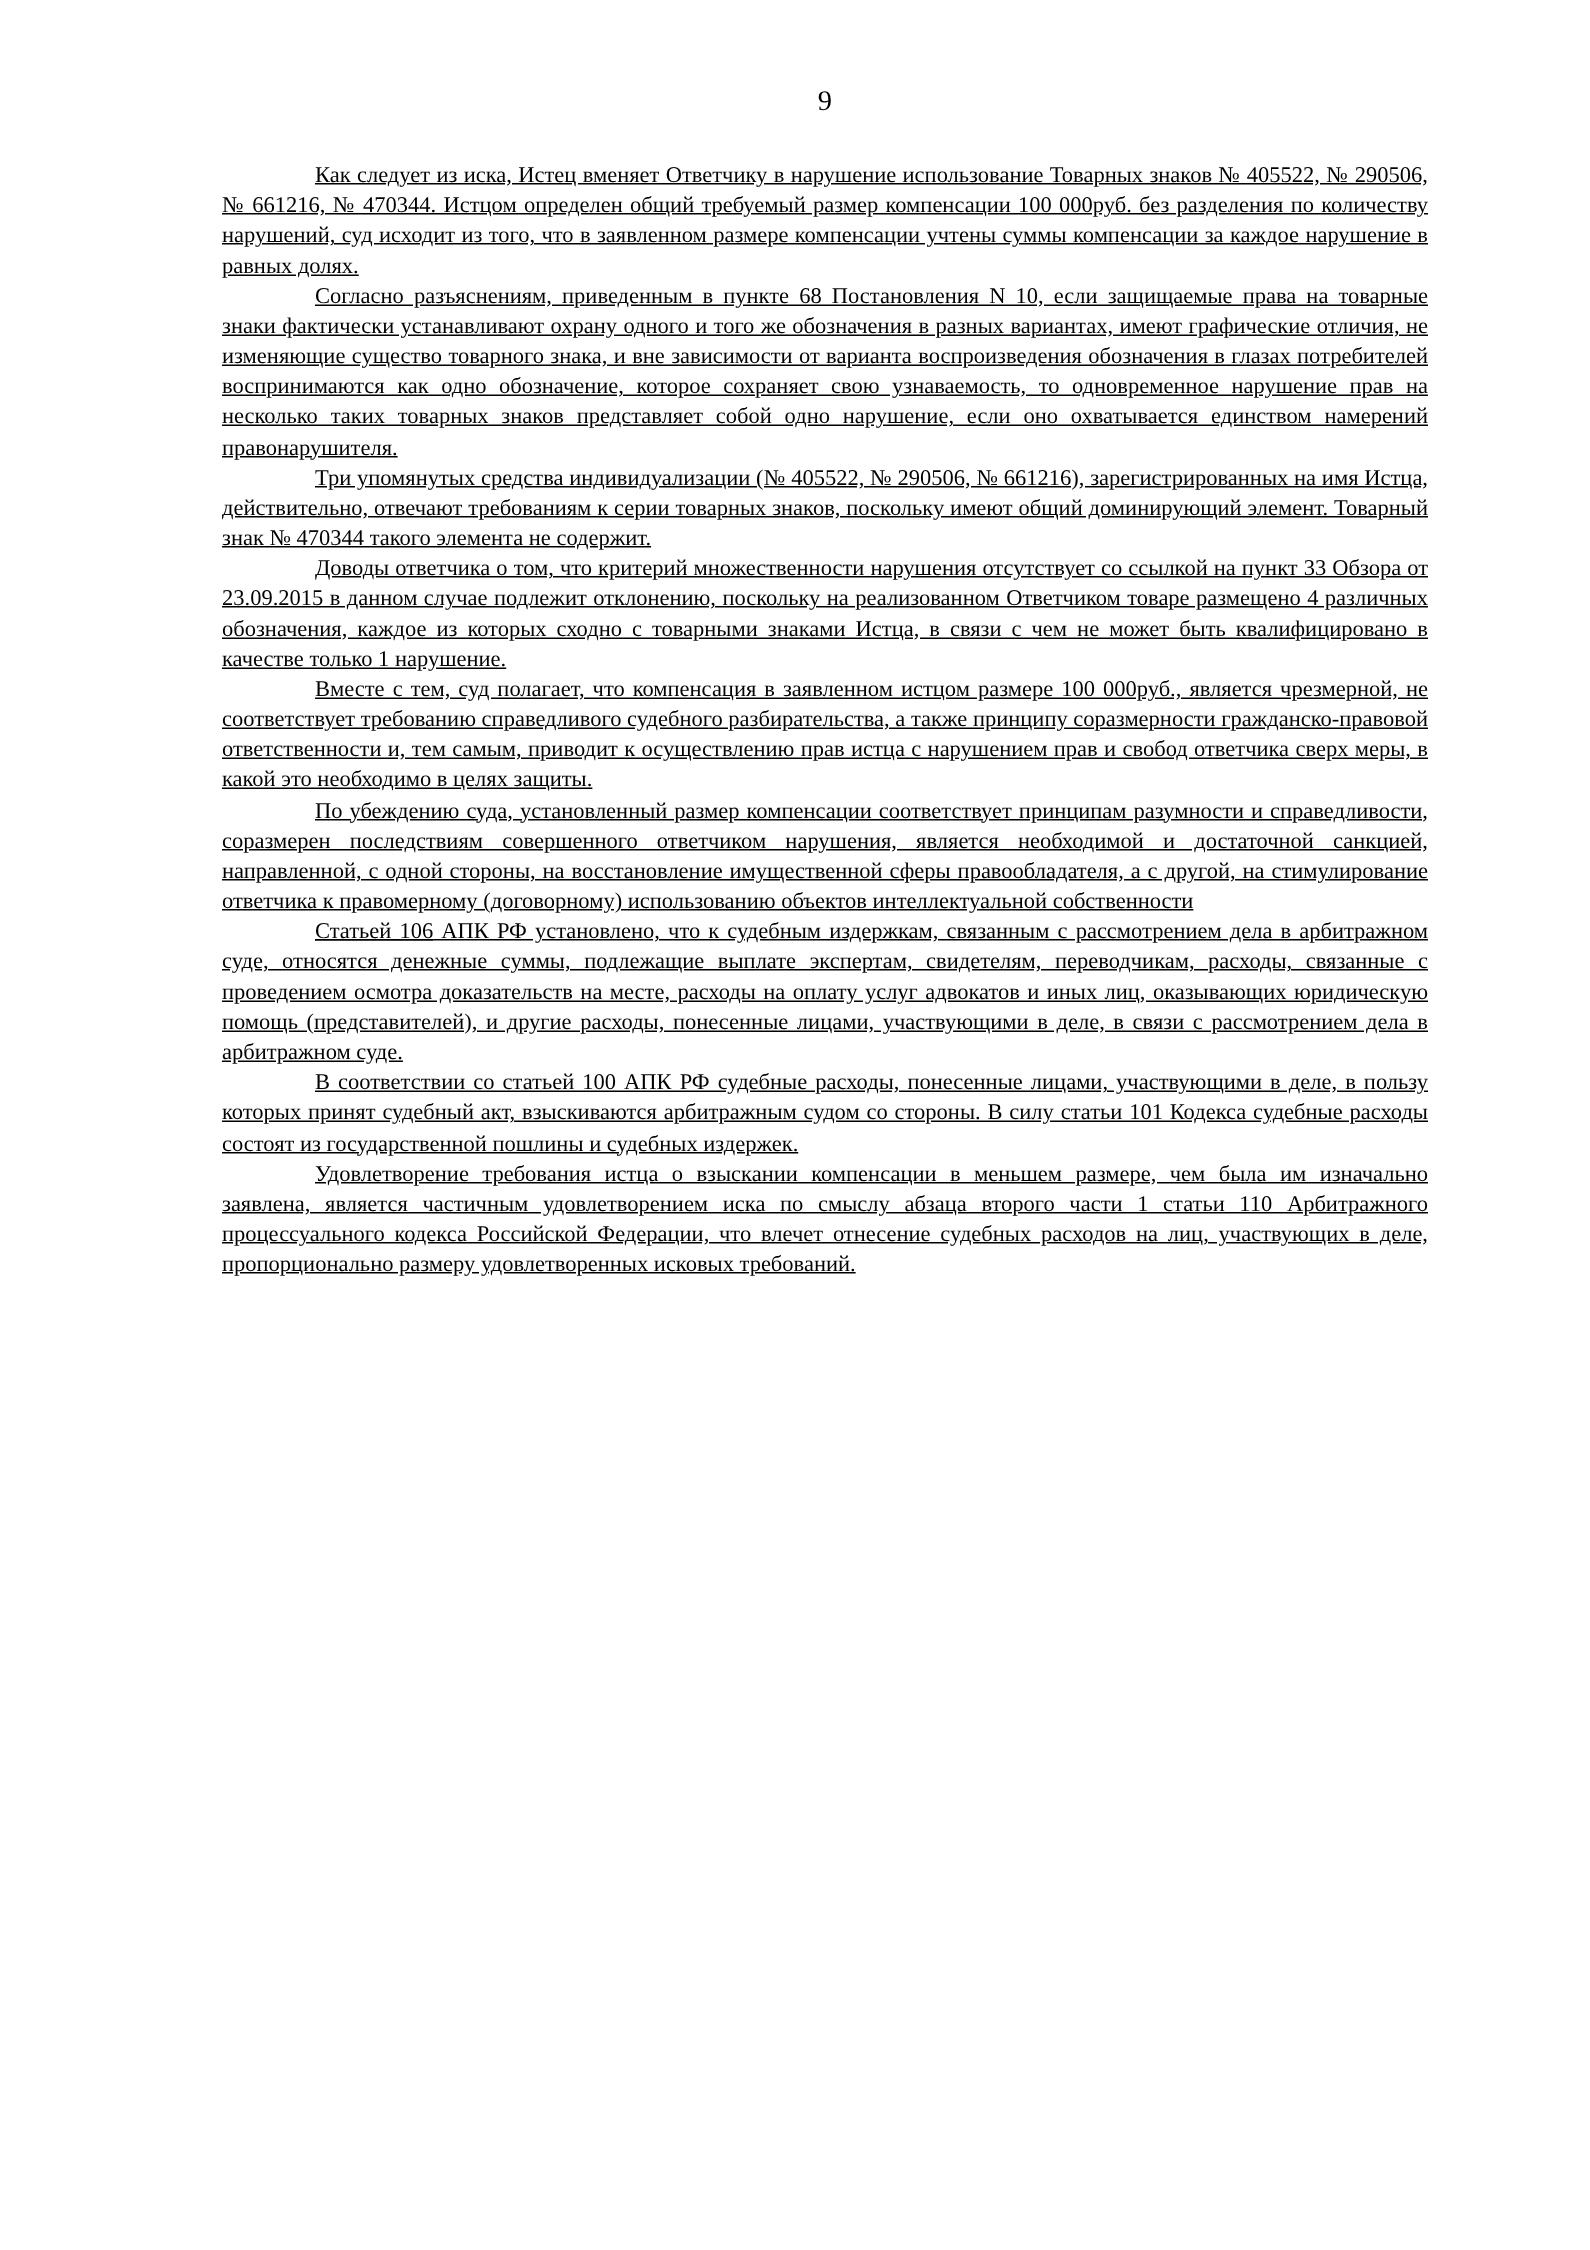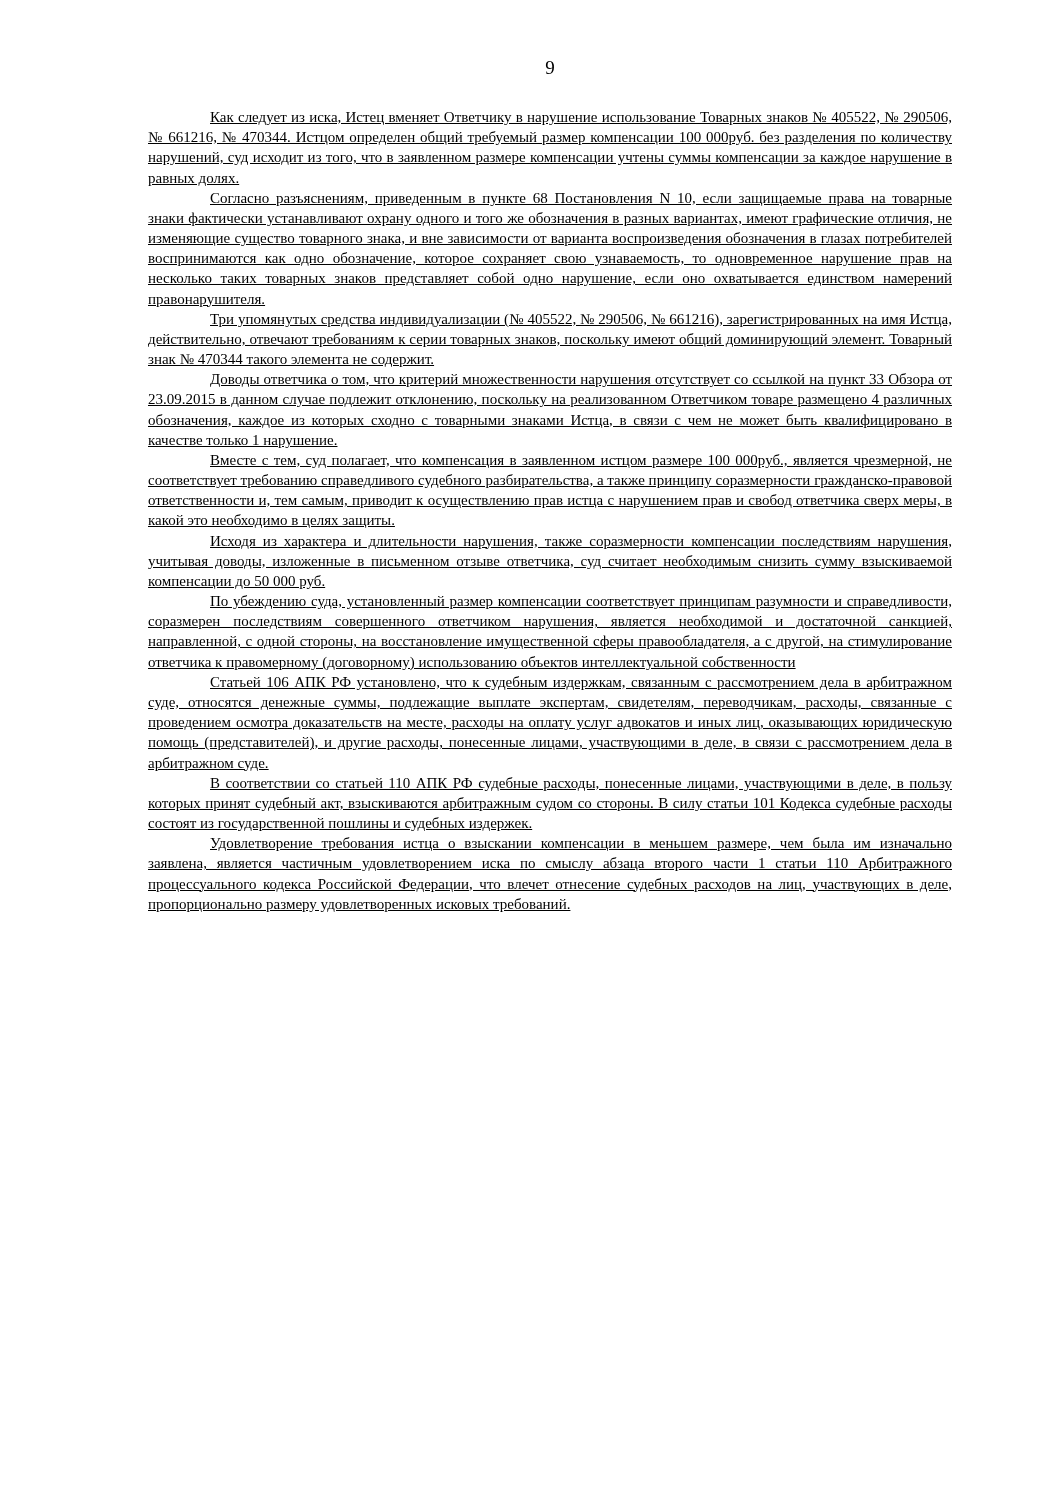--- a/index.html
+++ b/index.html
@@ -50,22 +50,21 @@
 
   <div class="page-number">9</div>
 
   <div class="doc-body">
 
     <p class="para">Как следует из иска, Истец вменяет Ответчику в нарушение использование Товарных знаков № 405522, № 290506, № 661216, № 470344. Истцом определен общий требуемый размер компенсации 100 000руб. без разделения по количеству нарушений, суд исходит из того, что в заявленном размере компенсации учтены суммы компенсации за каждое нарушение в равных долях.</p>
     <p class="para">Согласно разъяснениям, приведенным в пункте 68 Постановления N 10, если защищаемые права на товарные знаки фактически устанавливают охрану одного и того же обозначения в разных вариантах, имеют графические отличия, не изменяющие существо товарного знака, и вне зависимости от варианта воспроизведения обозначения в глазах потребителей воспринимаются как одно обозначение, которое сохраняет свою узнаваемость, то одновременное нарушение прав на несколько таких товарных знаков представляет собой одно нарушение, если оно охватывается единством намерений правонарушителя.</p>
     <p class="para">Три упомянутых средства индивидуализации (№ 405522, № 290506, № 661216), зарегистрированных на имя Истца, действительно, отвечают требованиям к серии товарных знаков, поскольку имеют общий доминирующий элемент. Товарный знак № 470344 такого элемента не содержит.</p>
     <p class="para">Доводы ответчика о том, что критерий множественности нарушения отсутствует со ссылкой на пункт 33 Обзора от 23.09.2015 в данном случае подлежит отклонению, поскольку на реализованном Ответчиком товаре размещено 4 различных обозначения, каждое из которых сходно с товарными знаками Истца, в связи с чем не может быть квалифицировано в качестве только 1 нарушение.</p>
     <p class="para">Вместе с тем, суд полагает, что компенсация в заявленном истцом размере 100 000руб., является чрезмерной, не соответствует требованию справедливого судебного разбирательства, а также принципу соразмерности гражданско-правовой ответственности и, тем самым, приводит к осуществлению прав истца с нарушением прав и свобод ответчика сверх меры, в какой это необходимо в целях защиты.</p>
-    <p class="para">Исходя из характера и длительности нарушения, также соразмерности компенсации последствиям нарушения, учитывая доводы, изложенные в письменном отзыве ответчика, суд считает необходимым снизить сумму взыскиваемой компенсации до 50 000 руб.</p>
     <p class="para">По убеждению суда, установленный размер компенсации соответствует принципам разумности и справедливости, соразмерен последствиям совершенного ответчиком нарушения, является необходимой и достаточной санкцией, направленной, с одной стороны, на восстановление имущественной сферы правообладателя, а с другой, на стимулирование ответчика к правомерному (договорному) использованию объектов интеллектуальной собственности</p>
 
     <p class="para"><span class="u">Статьей 106</span><span> АПК РФ установлено, что к судебным издержкам, связанным с рассмотрением дела в арбитражном суде, относятся денежные суммы, подлежащие выплате экспертам, свидетелям, переводчикам, расходы, связанные с проведением осмотра доказательств на месте, расходы на оплату услуг адвокатов и иных лиц, оказывающих юридическую помощь (представителей), и другие расходы, понесенные лицами, участвующими в деле, в связи с рассмотрением дела в арбитражном суде.</span></p>
 
-    <p class="para">В соответствии со статьей 110 АПК РФ судебные расходы, понесенные лицами, участвующими в деле, в пользу которых принят судебный акт, взыскиваются арбитражным судом со стороны. В силу статьи 101 Кодекса судебные расходы состоят из государственной пошлины и судебных издержек.</p>
+    <p class="para">В соответствии со статьей 100 АПК РФ судебные расходы, понесенные лицами, участвующими в деле, в пользу которых принят судебный акт, взыскиваются арбитражным судом со стороны. В силу статьи 101 Кодекса судебные расходы состоят из государственной пошлины и судебных издержек.</p>
     <p class="para">Удовлетворение требования истца о взыскании компенсации в меньшем размере, чем была им изначально заявлена, является частичным удовлетворением иска по смыслу абзаца второго части 1 статьи 110 Арбитражного процессуального кодекса Российской Федерации, что влечет отнесение судебных расходов на лиц, участвующих в деле, пропорционально размеру удовлетворенных исковых требований.</p>
 
   </div>
 </div>
 
 </body></html>

